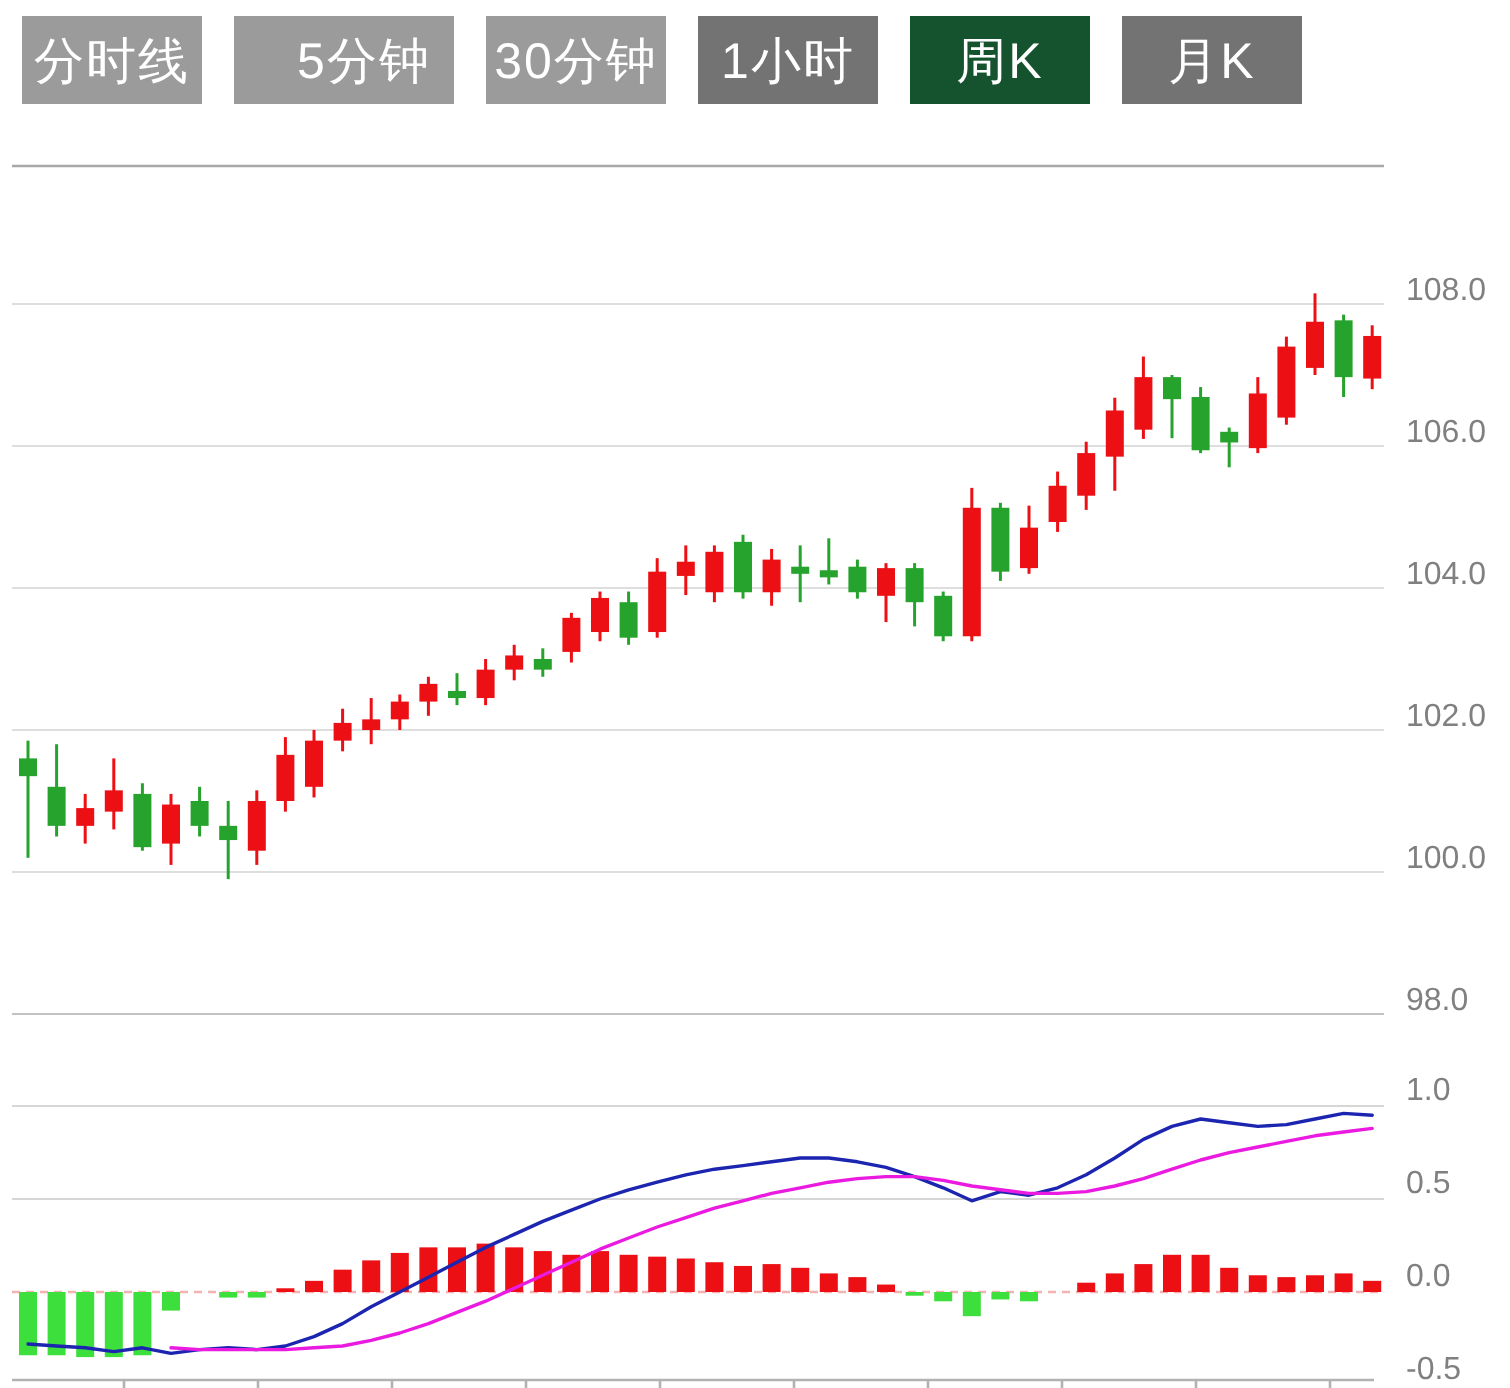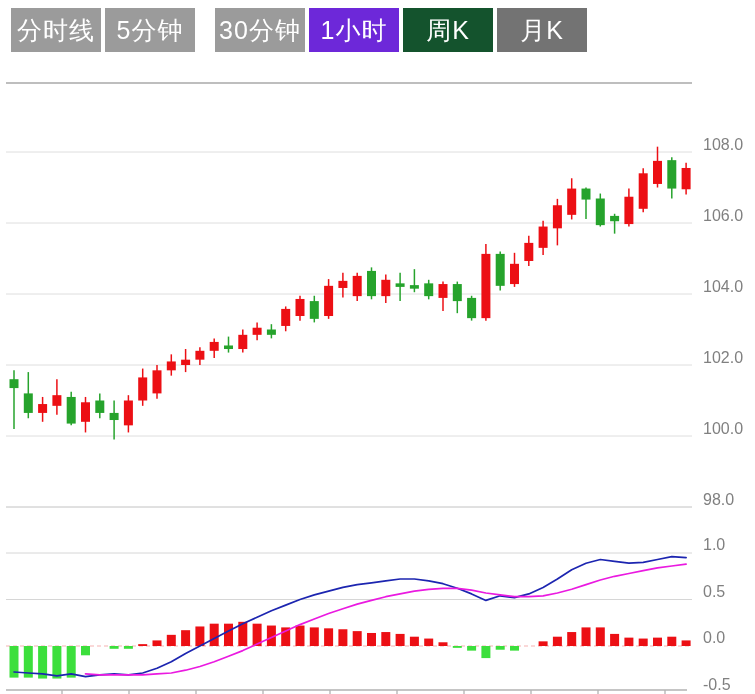--- a/index.html
+++ b/index.html
@@ -1,31 +1,31 @@
 <!DOCTYPE html>
 <html><head>
 <meta charset="utf-8">
 <style>
   html,body{margin:0;padding:0;background:#ffffff;}
   body{width:755px;height:694px;position:relative;overflow:hidden;
        font-family:"Liberation Sans","DejaVu Sans",sans-serif;}
-  .tabbar{position:absolute;top:8px;left:11px;display:flex;gap:4px;}
+  .tabbar{position:absolute;top:8px;left:11px;display:flex;gap:16px;}
   .tab{width:90px;height:44px;display:flex;align-items:center;justify-content:center;
        color:#ffffff;font-size:25px;letter-spacing:1px;cursor:pointer;user-select:none;
        font-family:"Liberation Sans","DejaVu Sans",sans-serif;}
   #chart{position:absolute;left:0;top:0;}
 </style>
 </head>
 <body>
 
 <div class="tabbar">
     <div class="tab" style="background: rgb(155, 155, 155);">分时线</div>
-    <div class="tab" style="background: rgb(155, 155, 155);">5分钟</div>
-    <div class="tab" style="background: rgb(155, 155, 155); margin-left: 16px;">30分钟</div>
-    <div class="tab" style="background: #6d28d9;">1小时</div>
+    <div class="tab" style="background: rgb(155, 155, 155); padding-left: 20px;">5分钟</div>
+    <div class="tab" style="background: rgb(155, 155, 155);">30分钟</div>
+    <div class="tab" style="background: #737373;">1小时</div>
     <div class="tab" style="background: #14532d;">周K</div>
     <div class="tab" style="background: #737373;">月K</div>
   </div>
 <svg id="chart" width="755" height="694">
     <line x1="6" y1="83" x2="692" y2="83" stroke="#a8a8a8" stroke-width="1.3"></line>
     <line x1="6" y1="152" x2="692" y2="152" stroke="#dedede" stroke-width="1"></line>
     <text x="703" y="150" fill="#808080" font-size="16" font-family="&quot;Liberation Sans&quot;,&quot;DejaVu Sans&quot;,sans-serif">108.0</text>
     <line x1="6" y1="223" x2="692" y2="223" stroke="#dedede" stroke-width="1"></line>
     <text x="703" y="221" fill="#808080" font-size="16" font-family="&quot;Liberation Sans&quot;,&quot;DejaVu Sans&quot;,sans-serif">106.0</text>
     <line x1="6" y1="294" x2="692" y2="294" stroke="#dedede" stroke-width="1"></line>

